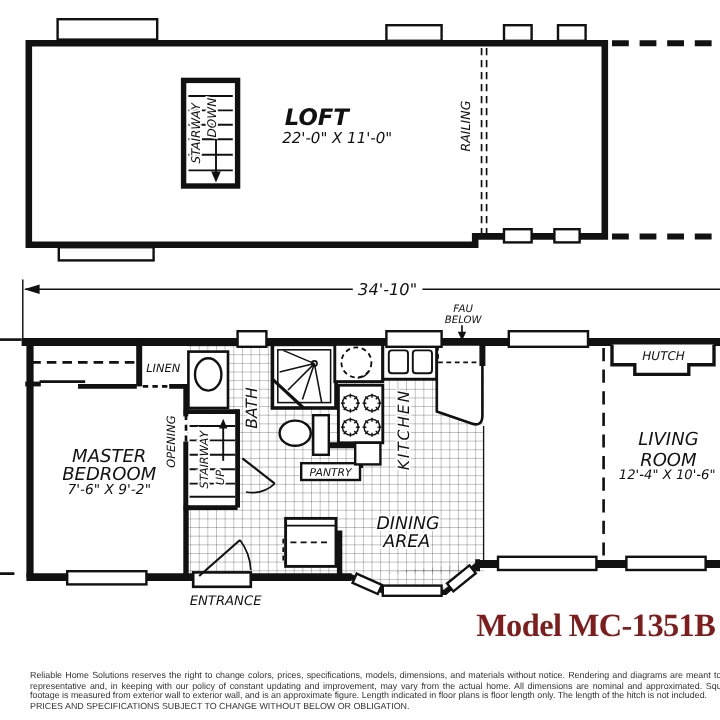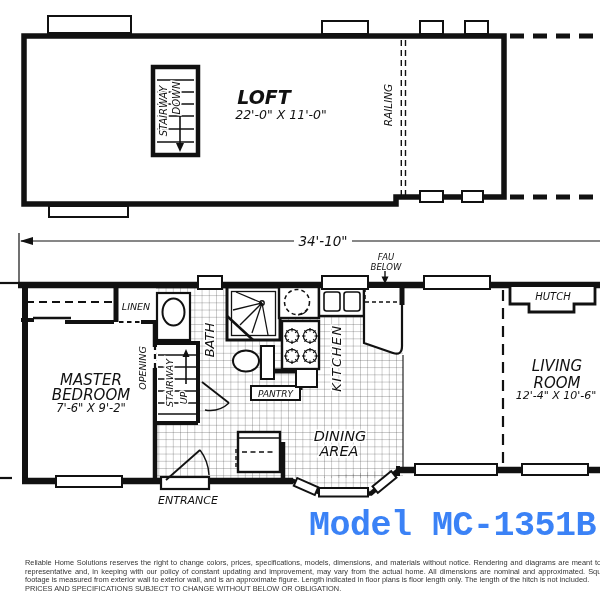--- a/index.html
+++ b/index.html
@@ -2,22 +2,22 @@
 <html><head>
 <meta charset="utf-8">
 <style>
   html,body{margin:0;padding:0;background:#fff;}
   #canvas{position:relative;width:600px;height:596px;background:#ffffff;overflow:hidden;
           font-family:"DejaVu Sans",sans-serif;}
   #plan-svg{position:absolute;left:0;top:0;}
   .lbl{font-family:"DejaVu Sans",sans-serif;font-style:italic;fill:#111;}
   .room{font-weight:bold;}
   .halo{paint-order:stroke;stroke:#fff;stroke-width:3px;}
-  #model-title{position:absolute;right:4px;top:506px;font-family:Liberation Mono, monospace;
-               font-weight:bold;font-size:35px;color:#3b82f6;letter-spacing:-0.5px;white-space:nowrap;}
+  #model-title{position:absolute;right:4px;top:506px;font-family:Liberation Serif, serif;
+               font-weight:bold;font-size:27px;color:#7f1d1d;letter-spacing:-0.5px;white-space:nowrap;}
   #disclaimer{position:absolute;left:25px;top:559px;width:587px;color:#333;
               font-family:"Liberation Sans",sans-serif;font-size:7.4px;line-height:1.18;}
   #disclaimer .body{text-align:justify;}
 </style>
 </head>
 <body>
 
 <div id="canvas">
 
 <svg id="plan-svg" width="600" height="600" viewBox="0 0 600 600">

